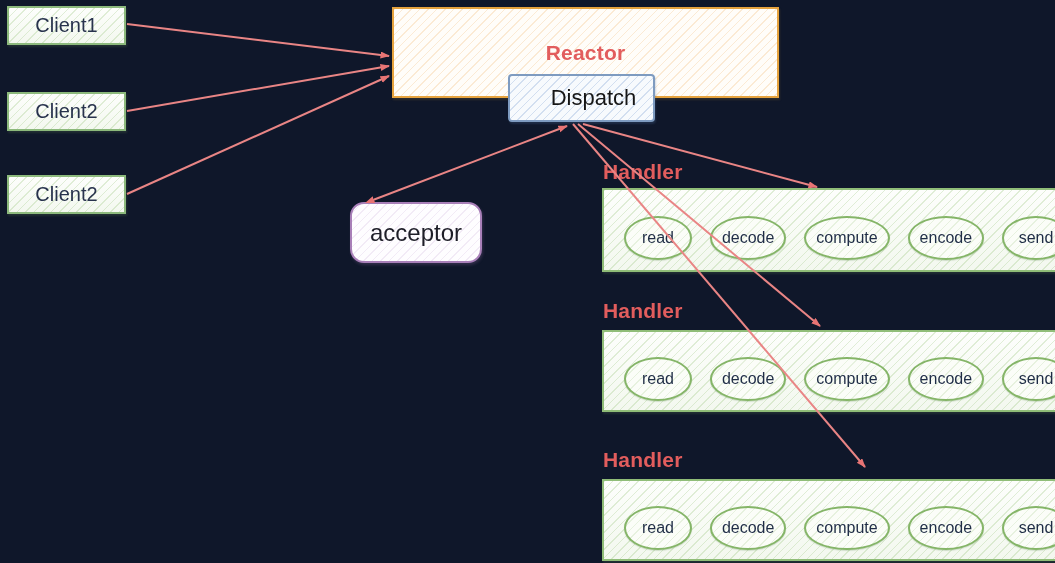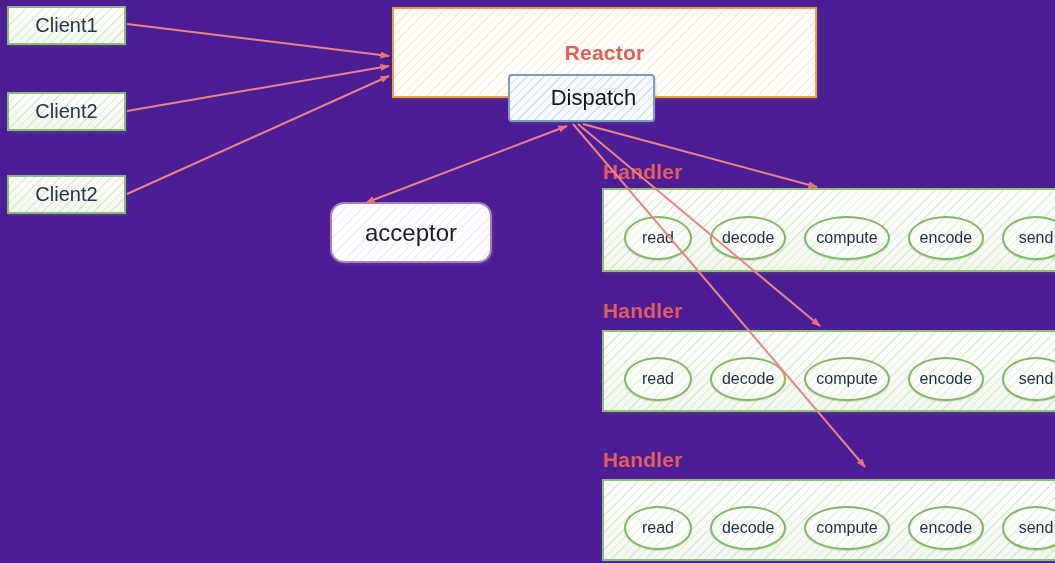--- a/index.html
+++ b/index.html
@@ -1,21 +1,21 @@
 <!DOCTYPE html>
 <html><head>
 <meta charset="utf-8">
 <title>Diagram</title>
 <style>
   html,body { margin:0; padding:0; background:#ffffff; }
   .canvas {
     position: relative;
     width: 1055px;
     height: 563px;
-    background: #4c1d95;
+    background: #0f172a;
     font-family: "Liberation Sans", sans-serif;
     overflow: hidden;
   }
   .abs { position: absolute; box-sizing: border-box; }
 
   
   .hatch-green {
     background:
       repeating-linear-gradient(135deg, rgba(150,195,120,0.28) 0px, rgba(150,195,120,0.28) 1px, rgba(0,0,0,0) 1px, rgba(0,0,0,0) 6px),
       linear-gradient(#fdfefc, #f3f8ef);
@@ -43,38 +43,38 @@
   }
 
   .client-box {
     left: 7px; width: 119px; height: 39px;
     border: 2px solid #8cb97c;
     box-shadow: 1px 2px 2px rgba(90,120,80,0.25);
     display: flex; align-items: center; justify-content: center;
     font-size: 20px; color: #28334d;
   }
   .reactor-box {
-    left: 392px; top: 7px; width: 425px; height: 91px;
+    left: 392px; top: 7px; width: 387px; height: 91px;
     border: 2px solid #e6a33e;
     display: flex; align-items: center; justify-content: center;
     box-shadow: 1px 2px 2px rgba(180,140,60,0.18);
   }
   .reactor-label, .handler-title {
     font-size: 21px; font-weight: bold; color: #e25d5d;
     letter-spacing: 0.2px;
   }
   .dispatch-box {
     left: 508px; top: 74px; width: 147px; height: 48px;
     border: 2px solid #7e9bc0; border-radius: 4px;
     display: flex; align-items: center; justify-content: center;
     font-size: 22px; color: #161616;
     box-shadow: 1px 2px 2px rgba(80,110,160,0.25);
   }
   .acceptor-box {
-    left: 330px; top: 202px; width: 162px; height: 61px;
+    left: 350px; top: 202px; width: 132px; height: 61px;
     border: 2px solid #a87fb8; border-radius: 14px;
     display: flex; align-items: center; justify-content: center;
     font-size: 24px; color: #1e1e28;
     box-shadow: 1px 2px 3px rgba(130,100,150,0.30);
   }
   .handler-title { position: absolute; }
   .handler-box {
     position: absolute;
     left: 602px; width: 446px; height: 80px;
     border: 2px solid #90bd78;

